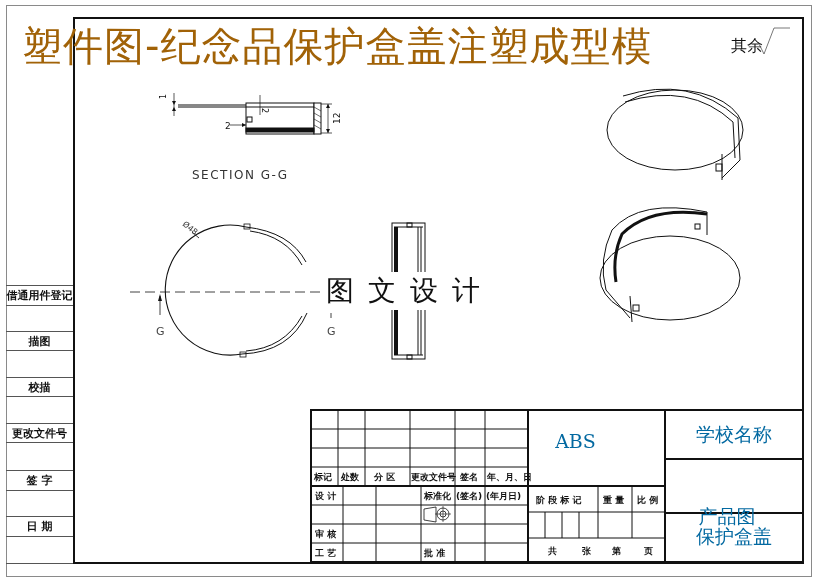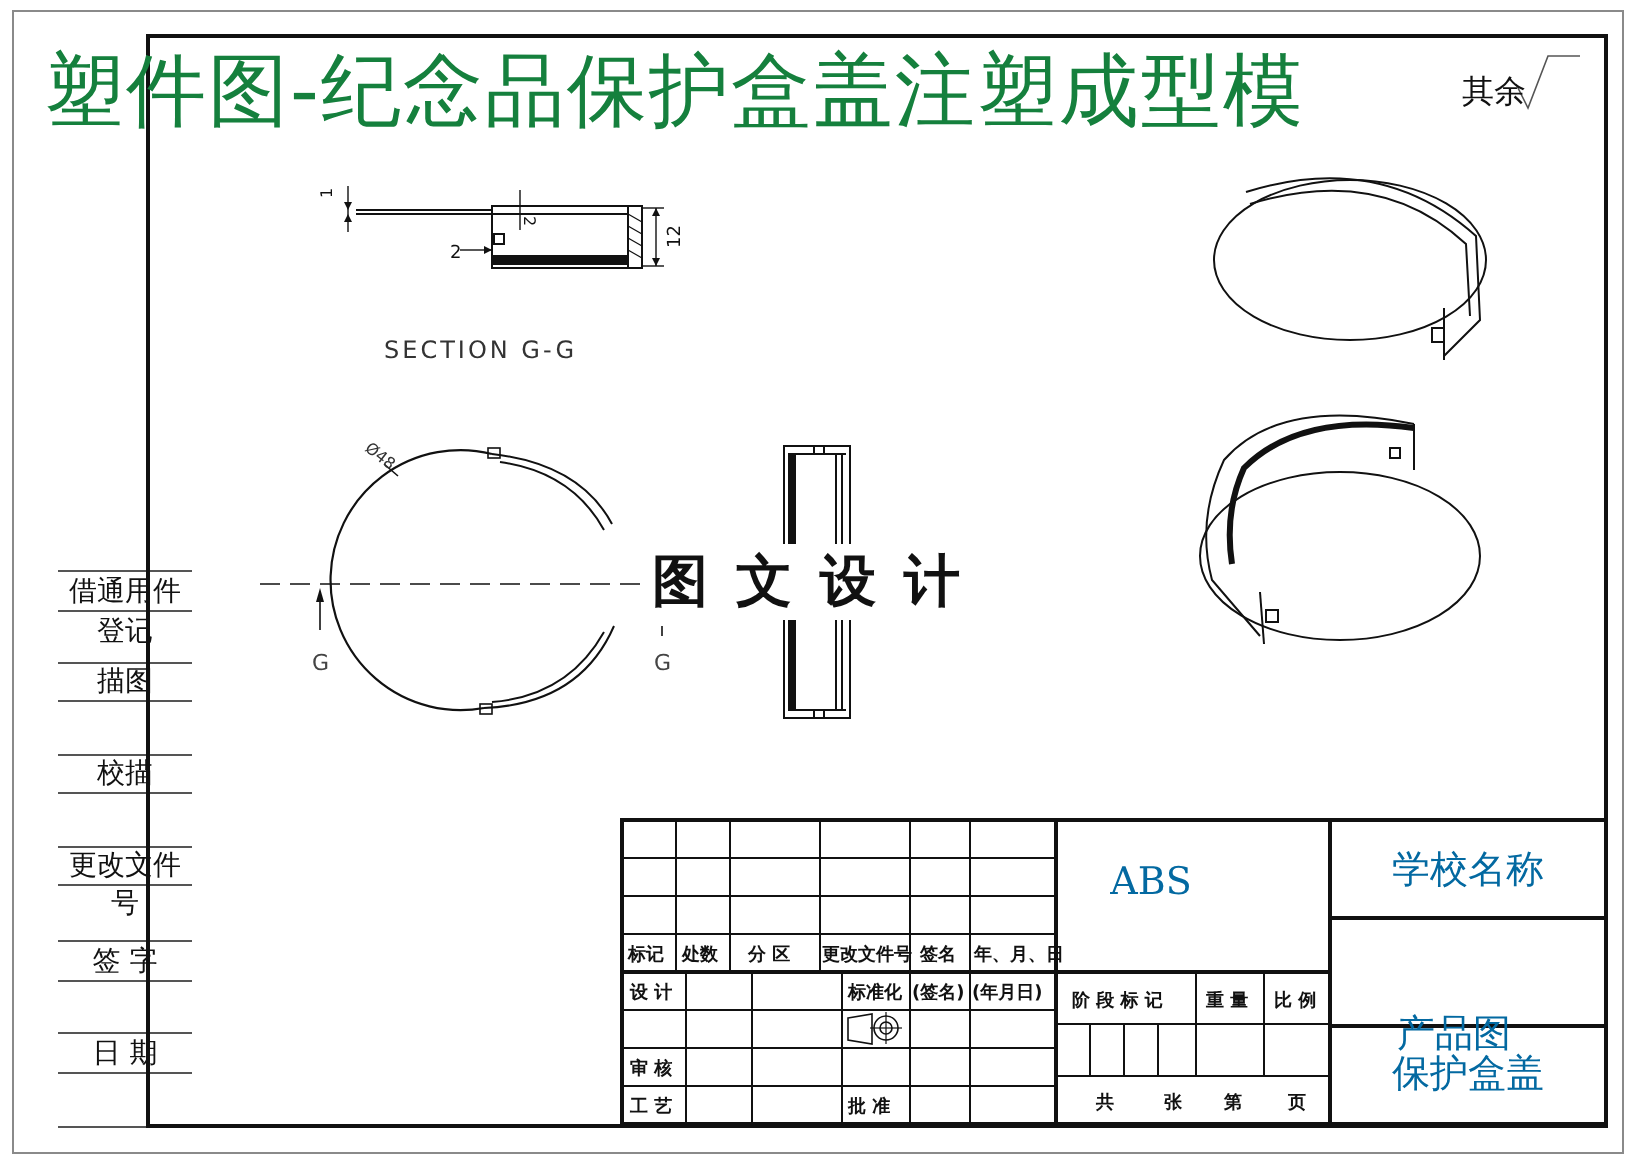--- a/index.html
+++ b/index.html
@@ -1,26 +1,26 @@
 <!DOCTYPE html>
 <html><head>
 <meta charset="utf-8">
 <style>
   html, body { margin: 0; padding: 0; background: #ffffff; }
   body { width: 820px; height: 580px; position: relative; overflow: hidden; font-family: "DejaVu Sans", sans-serif; }
   .abs { position: absolute; }
   .sheet { left: 6px; top: 5px; width: 806px; height: 572px; border: 1px solid #8a8a8a; box-sizing: border-box; }
   .frame { left: 73px; top: 17px; width: 731px; height: 547px; border: 2px solid #111; box-sizing: border-box; }
-  .title { left: 22px; top: 24px; color: #15803d; font-size: 40px; line-height: 44px; white-space: nowrap; font-family: "DejaVu Sans", sans-serif; letter-spacing: 1px; }
+  .title { left: 22px; top: 24px; color: #a16207; font-size: 40px; line-height: 44px; white-space: nowrap; font-family: "DejaVu Sans", sans-serif; letter-spacing: 1px; }
   .rough { left: 731px; top: 36px; font-size: 16px; color: #111; font-family: "DejaVu Sans", sans-serif; }
-  .strip-cell { position: absolute; left: 6px; width: 67px; border-top: 1px solid #555; box-sizing: border-box; font-size: 14px; font-weight: normal; text-align: center; color: #111; font-family: "DejaVu Sans", sans-serif; margin-left: 23px; }
+  .strip-cell { position: absolute; left: 6px; width: 67px; border-top: 1px solid #555; box-sizing: border-box; font-size: 11px; font-weight: bold; text-align: center; color: #111; font-family: "DejaVu Sans", sans-serif; }
   svg text { font-family: "DejaVu Sans", sans-serif; }
   .tb-text { font-family: "DejaVu Sans", sans-serif; font-size: 9px; font-weight: bold; fill: #111; }
   .big-label { position: absolute; font-size: 19px; color: #0369a1; font-family: "DejaVu Serif", serif; text-align: center; }
-  .watermark { left: 320px; top: 272px; font-size: 28px; color: #111; background: #fff; padding: 0 6px; letter-spacing: 14px; font-family: "DejaVu Serif", serif; font-weight: bold; }
+  .watermark { left: 320px; top: 272px; font-size: 28px; color: #111; background: #fff; padding: 0 6px; letter-spacing: 14px; font-family: "DejaVu Serif", serif; }
 </style>
 </head>
 <body>
 
 <div class="abs sheet"></div>
 
 <div>
   <div class="strip-cell" style="top:285px;height:20px;line-height:20px;">借通用件登记</div>
   <div class="strip-cell" style="top:305px;height:26px;"></div>
   <div class="strip-cell" style="top:331px;height:19px;line-height:19px;">描图</div>

